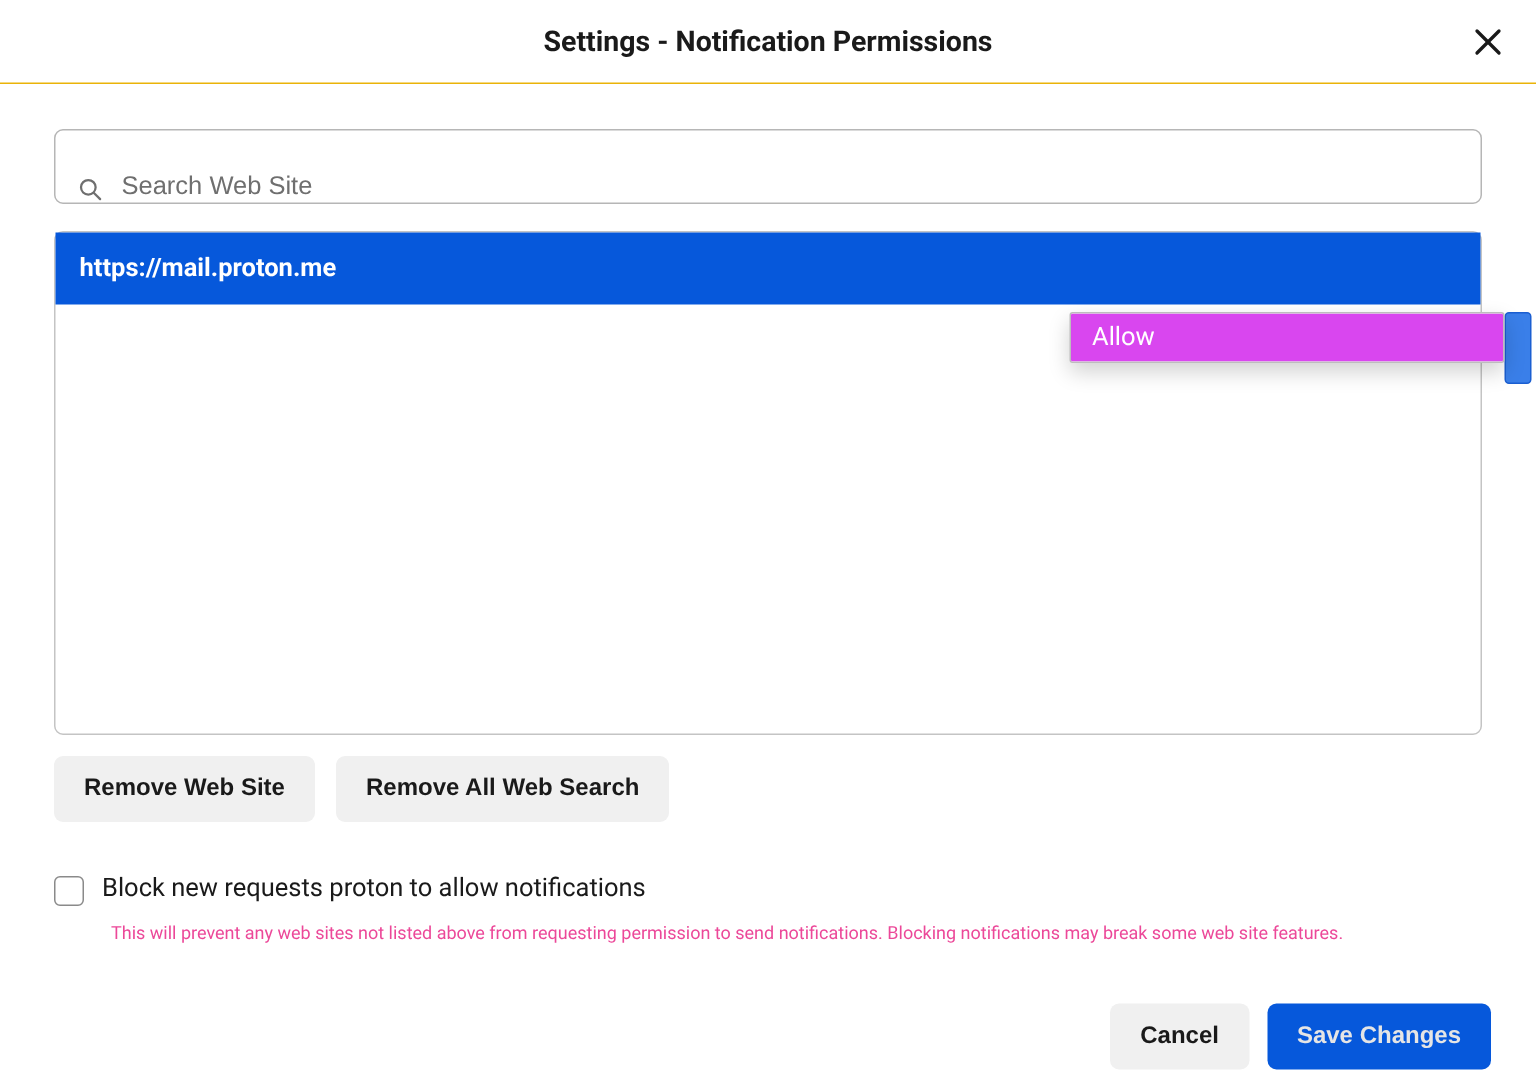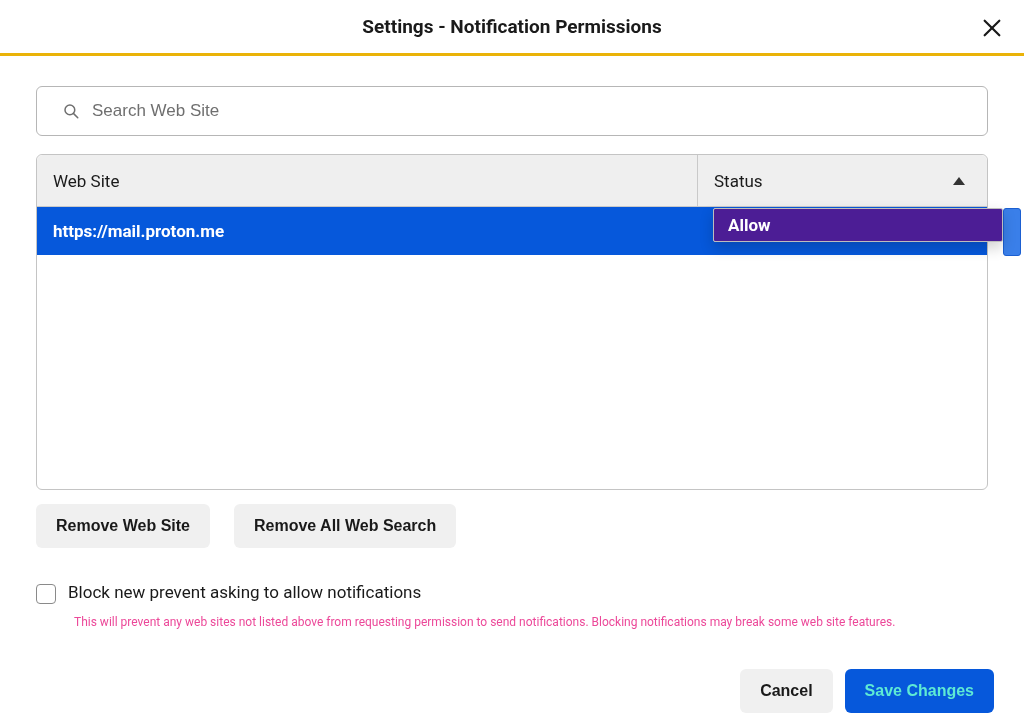--- a/index.html
+++ b/index.html
@@ -15,21 +15,21 @@
     height: 727px;
     position: relative;
     overflow: hidden;
   }
   .titlebar {
     height: 56px;
     display: flex;
     align-items: center;
     justify-content: center;
     position: relative;
-    border-bottom: 3px solid #eab308;
+    border-bottom: 1px solid #eab308;
   }
   .titlebar .title {
     font-size: 19px;
     font-weight: 700;
     color: #1a1a1a;
   }
   .close-btn {
     position: absolute;
     right: 18px;
     top: 14px;
@@ -41,26 +41,26 @@
     cursor: pointer;
   }
   .close-btn svg { width: 22px; height: 22px; }
 
   .content {
     padding: 30px 36px 0 36px;
   }
 
   .search-row {
     display: flex;
-    align-items: center;
+    align-items: flex-end;
     width: 100%;
     height: 50px;
     border: 1px solid #b6b6b6;
     border-radius: 6px;
-    padding: 0 25px;
+    padding: 0 14px;
     gap: 10px;
   }
   .search-row svg { width: 18px; height: 18px; flex: 0 0 auto; }
   .search-input {
     flex: 1;
     border: none;
     outline: none;
     font-size: 17px;
     color: #444;
     background: transparent;
@@ -151,41 +151,40 @@
   }
   .dropdown .opt {
     height: 32px;
     display: flex;
     align-items: center;
     padding: 0 14px;
     font-size: 17px;
     cursor: pointer;
   }
   .dropdown .opt.highlight {
-    background: #4c1d95;
+    background: #d946ef;
     color: #fff;
-    font-weight: bold;
   }
 
   
   .status-sliver {
     position: absolute;
     top: 53px;
     left: 966px;
     width: 18px;
     height: 48px;
     background: #3a7fe9;
     border: 1px solid #1b5fd1;
     border-radius: 3px;
   }
 
   .actions-row {
     margin-top: 14px;
     display: flex;
-    gap: 24px;
+    gap: 14px;
   }
   .btn {
     height: 44px;
     padding: 0 20px;
     border-radius: 6px;
     border: none;
     font-size: 16px;
     font-weight: 600;
     cursor: pointer;
     background: #f0f0f0;
@@ -223,21 +222,21 @@
   .footer {
     position: absolute;
     right: 30px;
     bottom: 14px;
     display: flex;
     gap: 12px;
     align-items: center;
   }
   .btn-primary {
     background: #0658db;
-    color: #5eead4;
+    color: #e5e5e5;
   }
 </style>
 </head>
 <body>
 
 <div class="window">
 
   <div class="titlebar">
     <div class="title">Settings - Notification Permissions</div>
     <div class="close-btn">
@@ -252,29 +251,20 @@
 
     <div class="search-row">
       <svg viewBox="0 0 24 24">
         <circle cx="10.5" cy="10.5" r="6.5" fill="none" stroke="#6f6f6f" stroke-width="2"></circle>
         <line x1="15.5" y1="15.5" x2="21" y2="21" stroke="#6f6f6f" stroke-width="2" stroke-linecap="round"></line>
       </svg>
       <input class="search-input" type="text" placeholder="Search Web Site" style="">
     </div>
 
     <div class="table-wrap">
-      <div class="table-header">
-        <div class="col-site">
-          <span>Web Site</span>
-        </div>
-        <div class="col-status">
-          <span>Status</span>
-          <span class="sort-arrow"></span>
-        </div>
-      </div>
       <div class="table-body">
         <div class="row selected">
           <div class="cell-site">https://mail.proton.me</div>
           <div class="cell-status"></div>
         </div>
       </div>
 
       <div class="status-sliver"></div>
 
       <div class="dropdown">
@@ -284,21 +274,21 @@
       </div>
     </div>
 
     <div class="actions-row">
       <button class="btn">Remove Web Site</button>
       <button class="btn">Remove All Web Search</button>
     </div>
 
     <div class="checkbox-block">
       <div class="checkbox"></div>
-      <div class="checkbox-label">Block new prevent asking to allow notifications</div>
+      <div class="checkbox-label">Block new requests proton to allow notifications</div>
     </div>
     <div class="help-text">This will prevent any web sites not listed above from requesting permission to send notifications. Blocking notifications may break some web site features.</div>
 
   </div>
 
   <div class="footer">
     <button class="btn">Cancel</button>
     <button class="btn btn-primary">Save Changes</button>
   </div>
 

